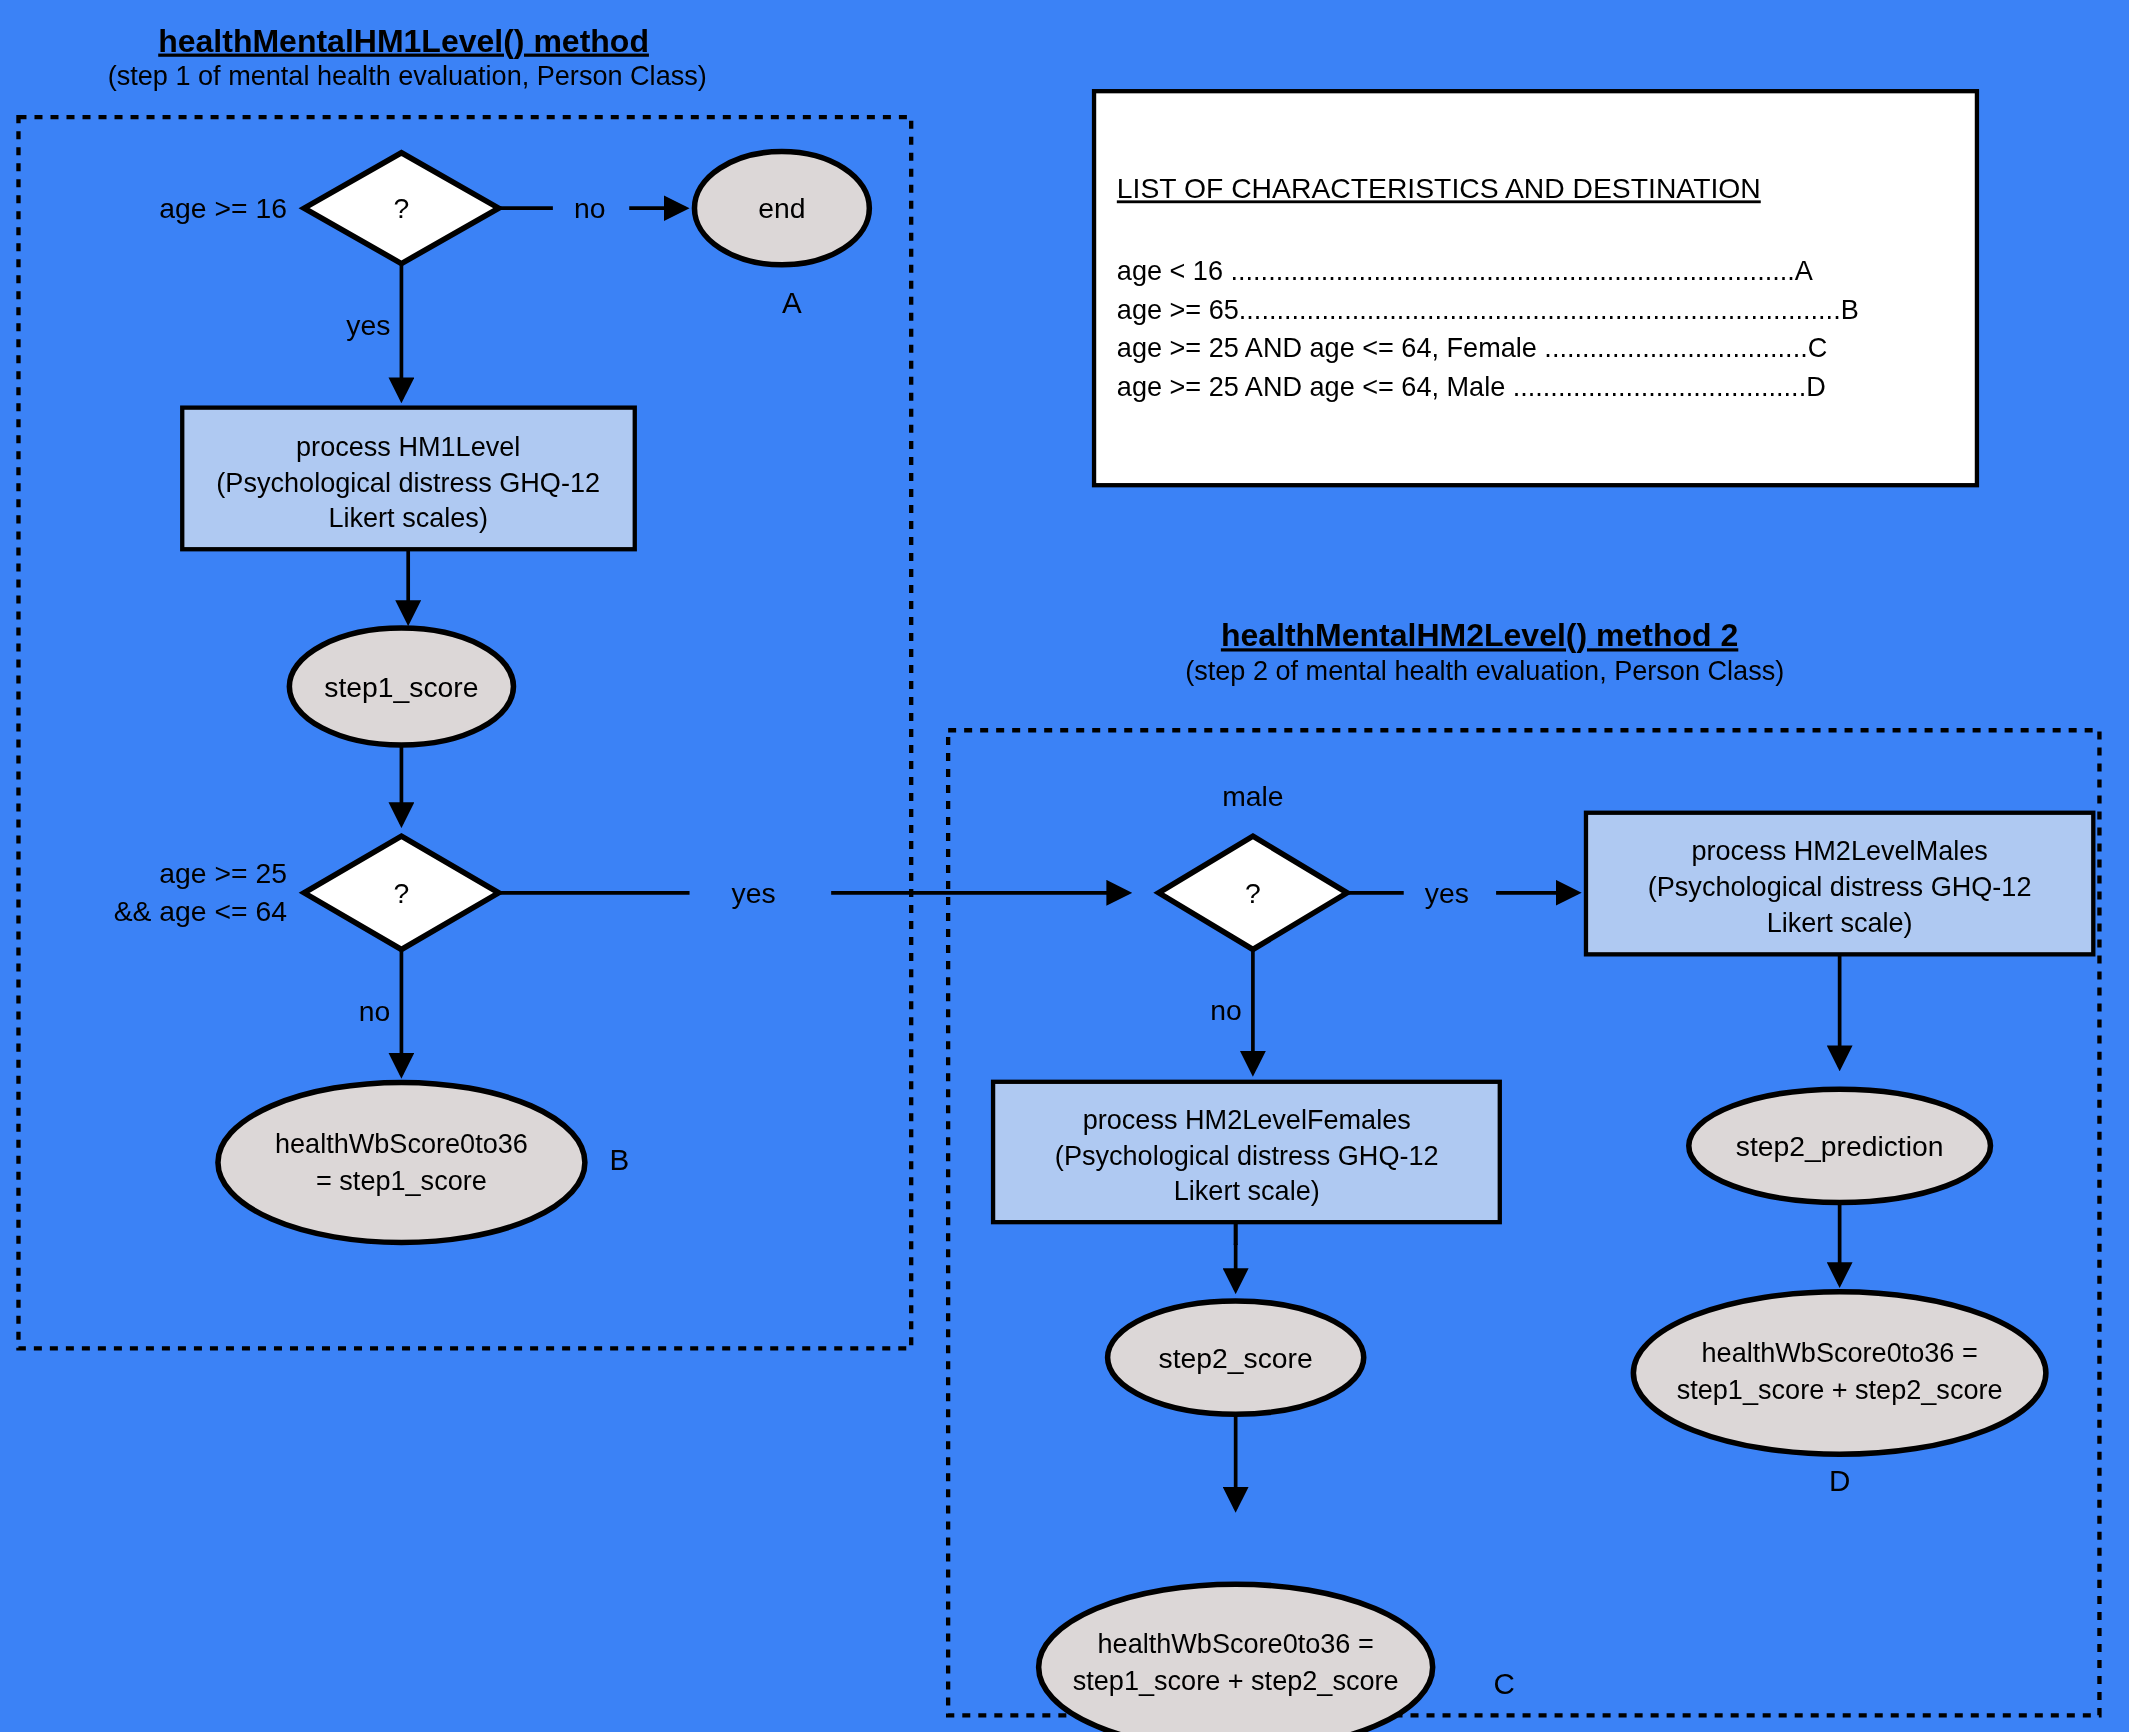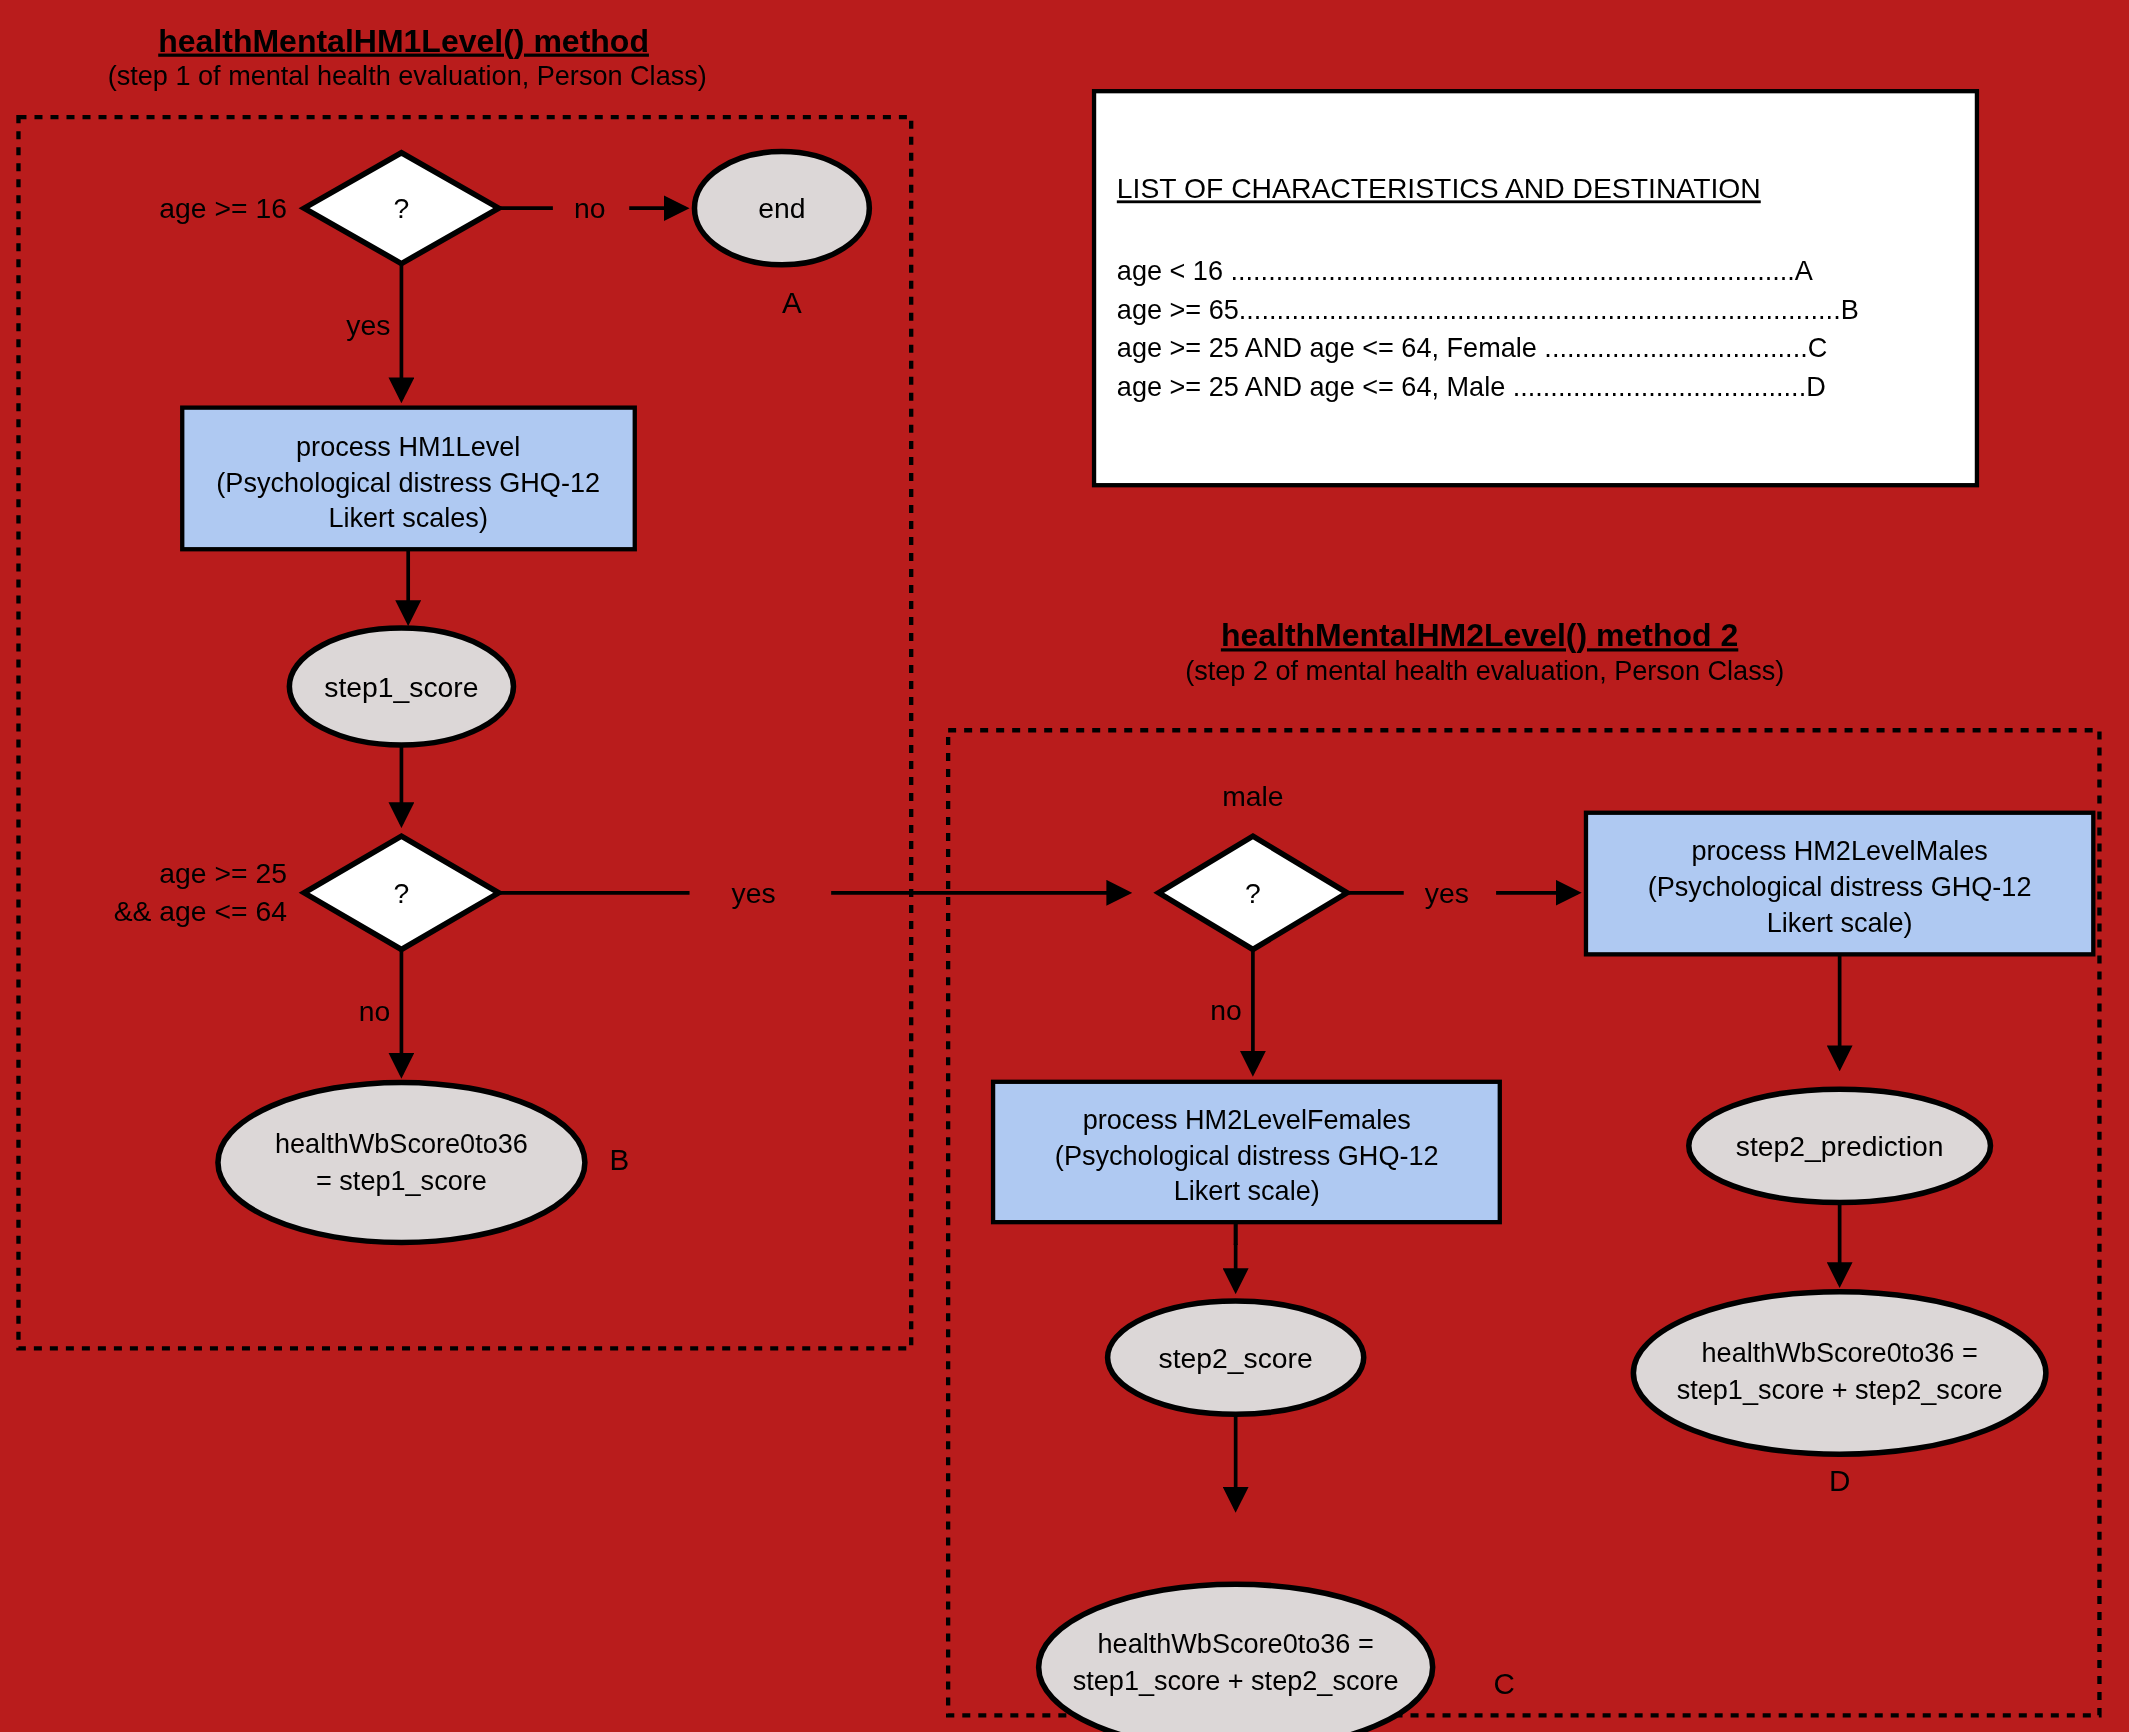--- a/index.html
+++ b/index.html
@@ -4,21 +4,21 @@
 <style>
   html, body {
     margin: 0;
     padding: 0;
     background: #ffffff;
   }
   #root {
     position: relative;
     width: 2129px;
     height: 1732px;
-    background: #b91c1c;
+    background: #3b82f6;
     font-family: "Liberation Sans", sans-serif;
     overflow: hidden;
   }
   svg.layer {
     position: absolute;
     left: 0;
     top: 0;
     width: 2129px;
     height: 1732px;
   }

